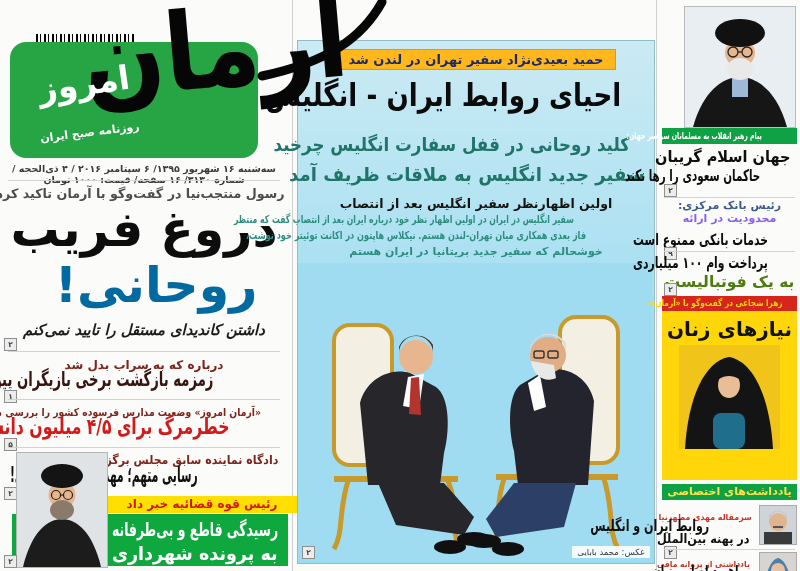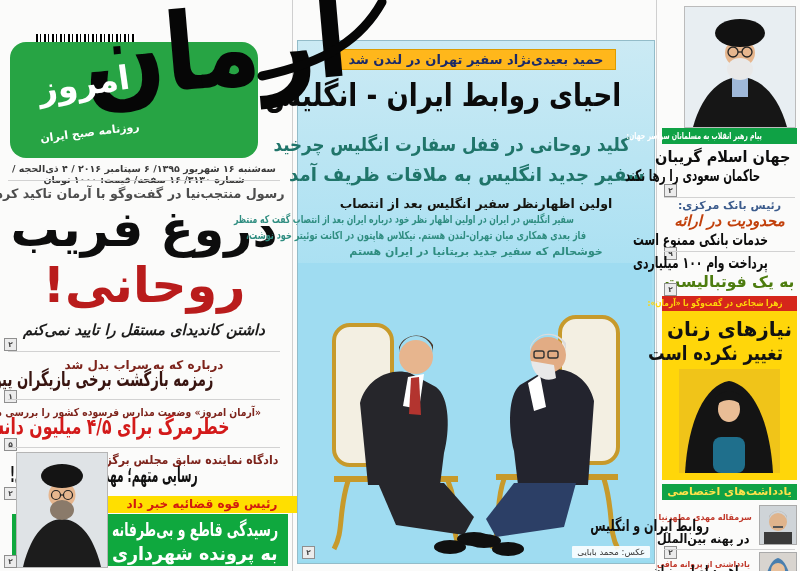--- a/index.html
+++ b/index.html
@@ -39,21 +39,21 @@
   <div class="abs nowrap" style="left:78px;top:8px;font-size:96px;font-weight:900;color:#060606;line-height:1;transform:rotate(-5deg) scaleY(1.12);transform-origin:left top;z-index:5;">آرمان</div>
   <svg class="abs" style="left:250px;top:0;z-index:7;" width="140" height="90" viewBox="0 0 140 90">
     <path d="M132 2 C 112 38, 78 62, 12 76" stroke="#060606" stroke-width="9" fill="none" stroke-linecap="round"></path>
   </svg>
 
   <div class="abs ctr" style="left:0;top:163px;width:288px;font-size:9.5px;font-weight:700;color:#3a3a3a;">سه‌شنبه ۱۶ شهریور ۱۳۹۵/ ۶ سپتامبر ۲۰۱۶ / ۴ ذی‌الحجه /شماره ۳۱۳۰/ ۱۶ صفحه/ قیمت: ۱۰۰۰ تومان</div>
   <div class="hline" style="left:8px;top:180px;width:272px;"></div>
 
   <div class="abs ctr" style="left:0;top:186px;width:288px;font-size:13px;font-weight:700;color:#4d4d4d;"><span class="fit" style="transform-origin: center center; transform: scaleX(0.976271);">رسول منتجب‌نیا در گفت‌وگو با آرمان تاکید کرد</span></div>
   <div class="abs ctr" style="left:0;top:202px;width:288px;font-size:49px;font-weight:900;color:#0d0d0d;line-height:55px;"><span class="fit">دروغ فریب</span></div>
-  <div class="abs ctr" style="left:0;top:258px;width:288px;font-size:49px;font-weight:900;color:#b91c1c;line-height:55px;"><span class="fit">روحانی!</span></div>
+  <div class="abs ctr" style="left:0;top:258px;width:288px;font-size:49px;font-weight:900;color:#0369a1;line-height:55px;padding-left:12px;"><span class="fit">روحانی!</span></div>
   <div class="abs ctr" style="left:0;top:321px;width:288px;font-size:15px;font-weight:700;color:#1c1c1c;font-style:italic;"><span class="fit" style="transform-origin: center center; transform: scaleX(0.982935);">داشتن کاندیدای مستقل را تایید نمی‌کنم</span></div>
   <div class="pagebox" style="left:4px;top:338px;">۲</div>
   <div class="hline" style="left:8px;top:351px;width:272px;"></div>
 
   <div class="abs ctr" style="left:0;top:354px;width:288px;"><span class="fit kicker-maroon">درباره که به سراب بدل شد</span></div>
   <div class="abs ctr" style="left:0;top:367px;width:288px;font-size:20px;font-weight:900;color:#381410;"><span class="fit" style="transform-origin: center center; transform: scaleX(0.659039);">زمزمه بازگشت برخی بازیگران پیوسته به جم</span></div>
   <div class="pagebox" style="left:4px;top:390px;">۱</div>
   <div class="hline" style="left:8px;top:399px;width:272px;"></div>
 
   <div class="abs ctr" style="left:0;top:401px;width:288px;"><span class="fit kicker-maroon" style="font-size: 11px; transform-origin: center center; transform: scaleX(0.83965);">«آرمان امروز» وضعیت مدارس فرسوده کشور را بررسی می‌کند</span></div>
@@ -157,33 +157,32 @@
     </svg>
   </div>
 
   <div class="abs greenstrip ctr" style="left:662px;top:128px;width:135px;height:16px;font-size:9.5px;line-height:16px;"><span class="fit" style="transform-origin: center center; transform: scaleX(0.65534);">پیام رهبر انقلاب به مسلمانان سراسر جهان:</span></div>
   <div class="abs ctr" style="left:662px;top:147px;width:135px;font-size:16px;font-weight:900;color:#0e0e0e;"><span class="fit" style="transform-origin: center center; transform: scaleX(0.90604);">جهان اسلام گریبان</span></div>
   <div class="abs ctr" style="left:662px;top:166px;width:135px;font-size:16px;font-weight:900;color:#0e0e0e;"><span class="fit" style="transform-origin: center center; transform: scaleX(0.645933);">حاکمان سعودی را رها نکند</span></div>
   <div class="pagebox" style="left:664px;top:184px;">۲</div>
   <div class="hline" style="left:664px;top:197px;width:131px;"></div>
 
   <div class="abs ctr" style="left:662px;top:199px;width:135px;font-size:11px;font-weight:700;color:#3b5b8c;"><span class="fit">رئیس بانک مرکزی:</span></div>
-  <div class="abs ctr" style="left:662px;top:212px;width:135px;font-size:15px;font-weight:900;color:#c2410c;font-style:italic;"><span class="fit">محدودیت در ارائه</span></div>
+  <div class="abs ctr" style="left:662px;top:212px;width:135px;font-size:11px;font-weight:900;color:#8b5cf6;"><span class="fit">محدودیت در ارائه</span></div>
   <div class="abs ctr" style="left:662px;top:231px;width:135px;font-size:15.5px;font-weight:900;color:#0e0e0e;"><span class="fit" style="transform-origin: center center; transform: scaleX(0.699482);">خدمات بانکی ممنوع است</span></div>
   <div class="pagebox" style="left:664px;top:247px;">۹</div>
   <div class="hline" style="left:664px;top:251px;width:131px;"></div>
 
   <div class="abs ctr" style="left:662px;top:254px;width:135px;font-size:15.5px;font-weight:900;color:#0e0e0e;"><span class="fit" style="transform-origin: center center; transform: scaleX(0.699482);">پرداخت وام ۱۰۰ میلیاردی</span></div>
   <div class="abs ctr" style="left:662px;top:273px;width:135px;font-size:15.5px;font-weight:900;color:#4d7c0f;"><span class="fit">به یک فوتبالیست</span></div>
   <div class="pagebox" style="left:664px;top:283px;">۲</div>
 
   <div class="abs" style="left:662px;top:296px;width:135px;height:184px;background:#ffd60a;">
     <div class="ctr" style="height:15px;background:#d5261b;color:#ffd60a;font-size:9px;font-weight:700;line-height:15px;"><span class="fit" style="transform-origin: center center; transform: scaleX(0.823171);">زهرا شجاعی در گفت‌وگو با «آرمان»:</span></div>
     <div class="ctr" style="margin-top:6px;font-size:20px;font-weight:900;color:#121212;"><span class="fit">نیازهای زنان</span></div>
-    <div class="ctr" style="font-size:20px;font-weight:900;color:#121212;"><span class="fit" style="transform-origin: center center; transform: scaleX(0.828221);">تغییر نکرده است</span></div>
     <svg style="margin:4px auto 0;" width="101" height="104" viewBox="0 0 101 104">
       <rect width="101" height="104" fill="#f0c419"></rect>
       <path d="M6 104 C9 52 26 16 50 12 C74 16 91 52 94 104 Z" fill="#141414"></path>
       <ellipse cx="50" cy="40" rx="11" ry="13" fill="#e9bd96"></ellipse>
       <path d="M36 30 C40 20 60 20 64 30 L64 44 L60 34 C54 30 46 30 40 34 L36 44 Z" fill="#141414"></path>
       <rect x="34" y="68" width="32" height="36" rx="8" fill="#1f6f8c"></rect>
     </svg>
   </div>
 
   <div class="abs ctr" style="left:662px;top:484px;width:135px;height:16px;background:#0fa245;color:#ffe24a;font-size:11px;font-weight:800;line-height:16px;"><span class="fit">یادداشت‌های اختصاصی</span></div>

